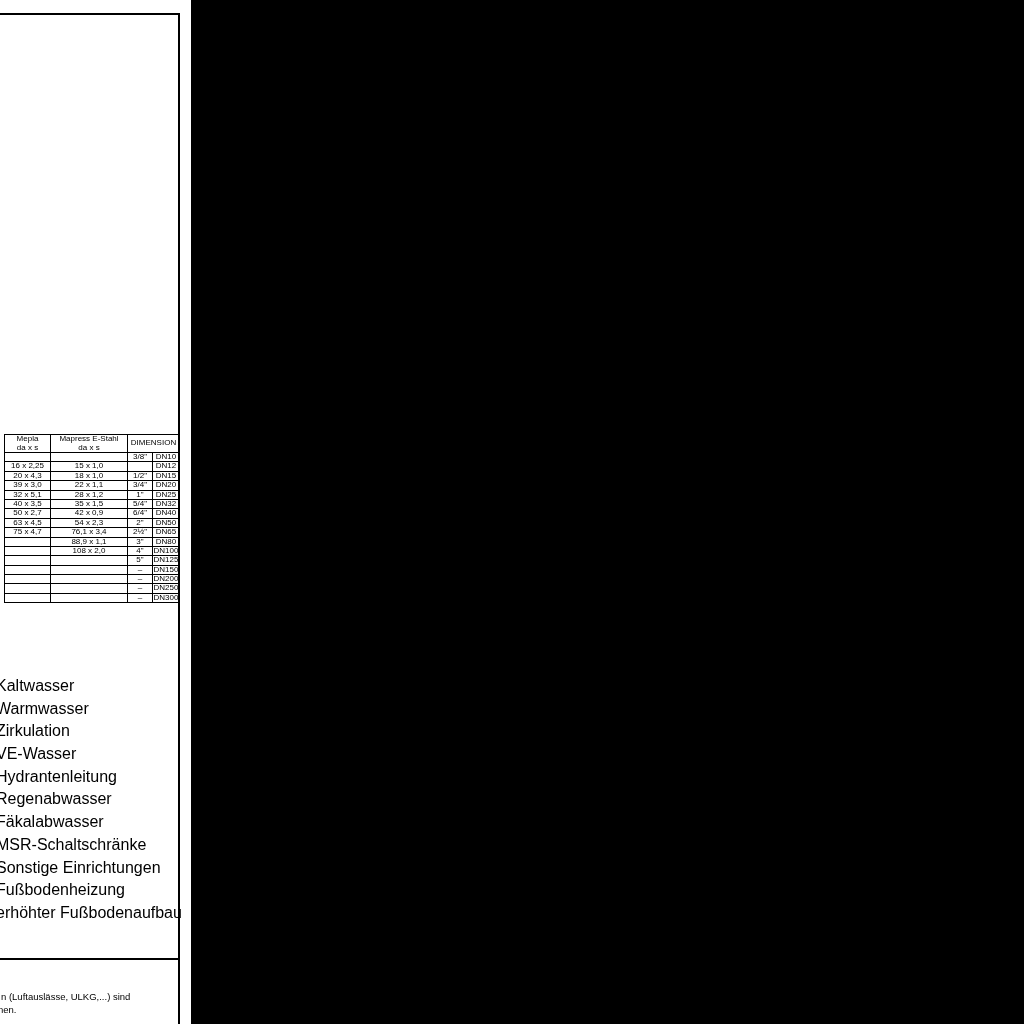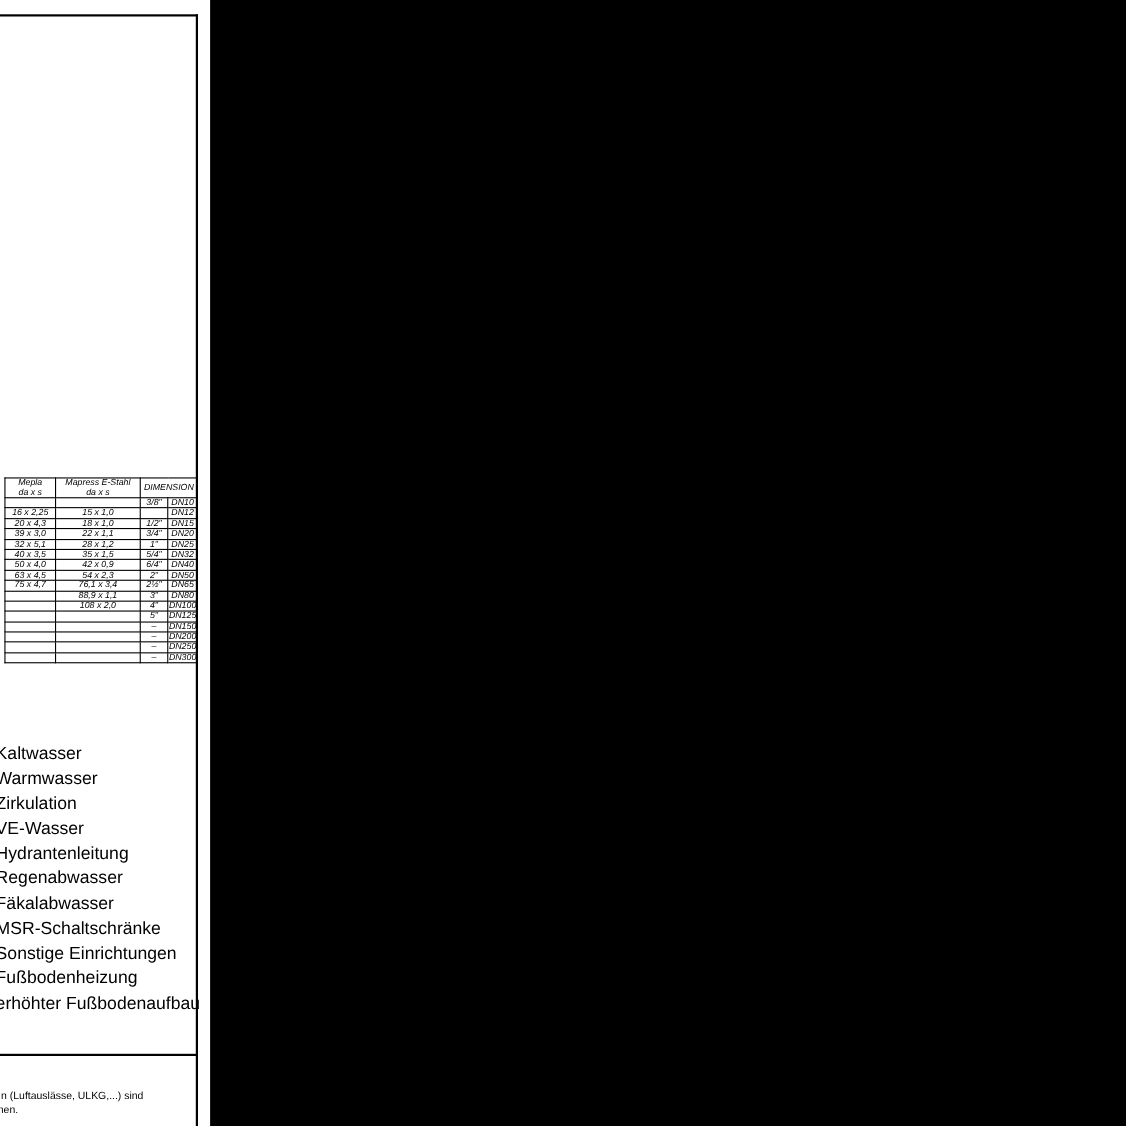--- a/index.html
+++ b/index.html
@@ -45,21 +45,20 @@
     position: absolute;
     left: 4px;
     top: 434px;
     width: 175px;
     height: 168px;
     border-collapse: collapse;
     table-layout: fixed;
     font-size: 8px;
     line-height: 1.05;
     color: #000000;
-    font-style: italic;
   }
   table.dim-table th,
   table.dim-table td {
     border: 1px solid #000000;
     padding: 0;
     margin: 0;
     text-align: center;
     vertical-align: middle;
     font-weight: normal;
     white-space: nowrap;
@@ -163,21 +162,21 @@
   </tr>
 
   <tr>
     <td>40 x 3,5</td>
     <td>35 x 1,5</td>
     <td>5/4"</td>
     <td>DN32</td>
   </tr>
 
   <tr>
-    <td>50 x 4,0</td>
+    <td>50 x 2,7</td>
     <td>42 x 0,9</td>
     <td>6/4"</td>
     <td>DN40</td>
   </tr>
 
   <tr>
     <td>63 x 4,5</td>
     <td>54 x 2,3</td>
     <td>2"</td>
     <td>DN50</td>

